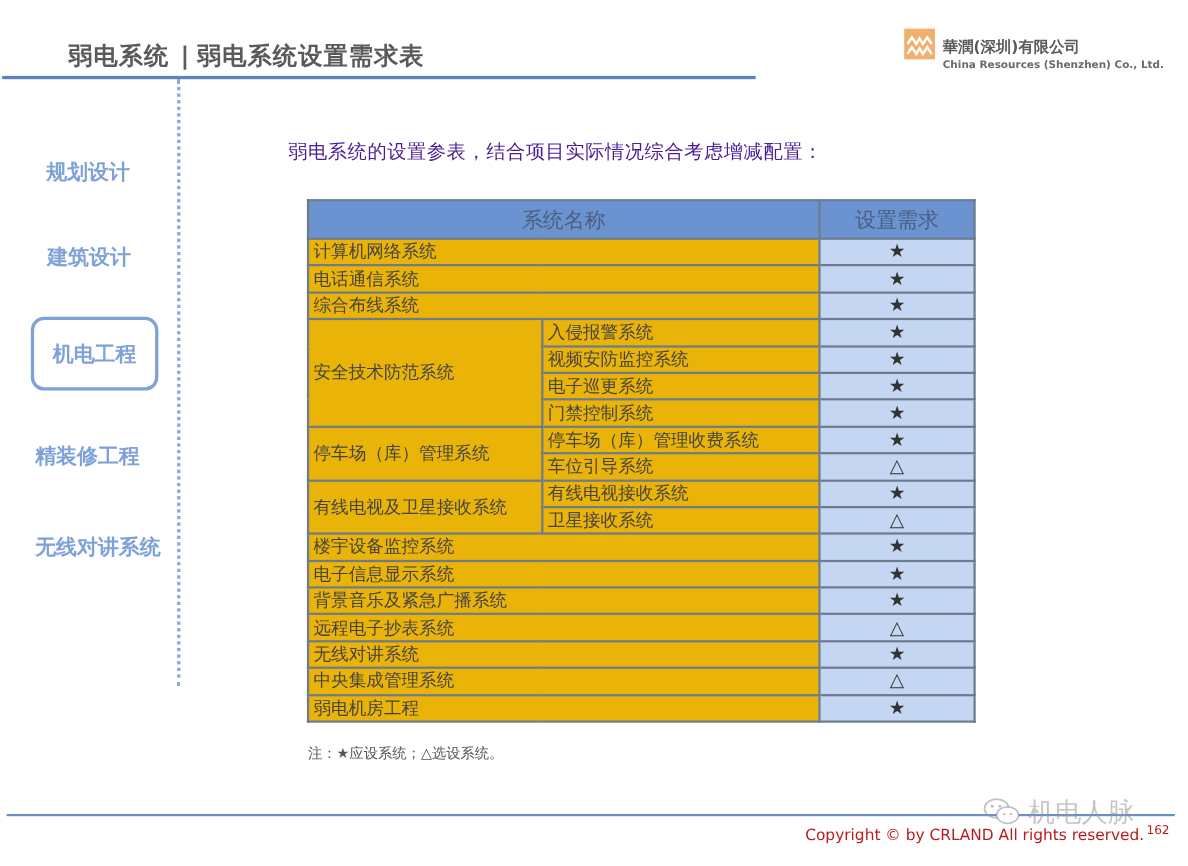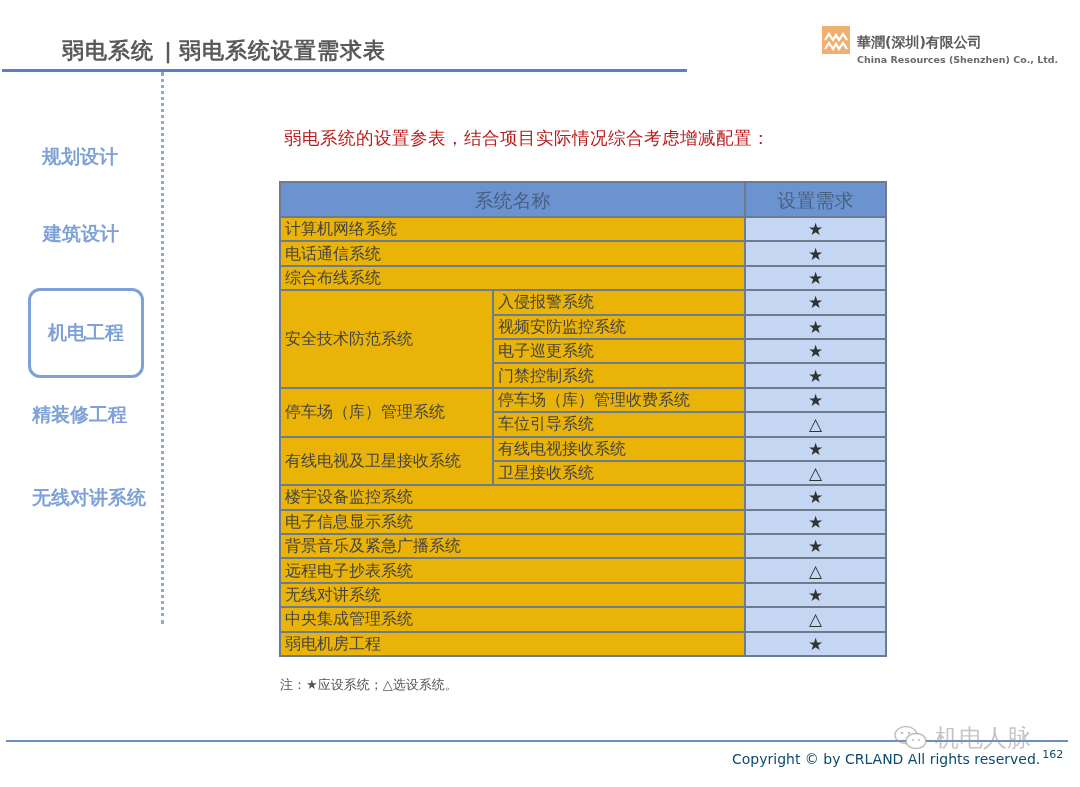--- a/index.html
+++ b/index.html
@@ -42,21 +42,21 @@
   .nav-item {
     position: absolute; font-size: 19px; font-weight: bold; color: #7ea2d8;
     white-space: nowrap; text-align: center; cursor: pointer;
   }
   .nav-item.active {
     border: 3px solid #7ea2d8; border-radius: 12px;
     display: flex; align-items: center; justify-content: center;
   }
 
   .intro {
-    position: absolute; left: 284px; top: 126px; font-size: 17.5px; color: #b91c1c;
+    position: absolute; left: 262px; top: 126px; font-size: 17.5px; color: #4c1d95;
     white-space: nowrap; letter-spacing: 0.5px;
   }
 
   .req-table {
     position: absolute; left: 279px; top: 181px; width: 608px;
     border-collapse: collapse; border: 2px solid #6d7b8e;
     font-size: 16px; color: #444;
   }
   .req-table th, .req-table td {
     border: 2px solid #6d7b8e; height: 24.4px; padding: 0 4px;
@@ -73,21 +73,21 @@
   .note {
     position: absolute; left: 280px; top: 676px; font-size: 13px; color: #555;
     white-space: nowrap;
   }
 
   .footer-rule {
     position: absolute; left: 6px; top: 740px; width: 1062px; height: 2px;
     background: #6b8fc5;
   }
   .copyright {
-    position: absolute; left: 732px; top: 748px; font-size: 14px; color: #0c4a6e;
+    position: absolute; left: 732px; top: 748px; font-size: 14px; color: #b91c1c;
     white-space: nowrap;
   }
   .page-num { font-size: 11px; vertical-align: 6px; margin-left: 2px; }
   .watermark {
     position: absolute; left: 893px; top: 722px; font-size: 24px; color: rgba(150,150,150,0.55);
     white-space: nowrap; display: flex; align-items: center;
   }
   .watermark svg { margin-right: 6px; }
 </style>
 </head>
@@ -105,21 +105,21 @@
       <polyline points="3,23 7,17 11,23 14,18 17,23 21,17 25,23" fill="none" stroke="#ffffff" stroke-width="2.2"></polyline>
     </svg>
   </div>
   <div class="logo-cn">華潤(深圳)有限公司</div>
   <div class="logo-en">China Resources (Shenzhen) Co., Ltd.</div>
 </div>
 
 <div class="side-nav">
   <div class="nav-item" style="left:42px; top:144px;">规划设计</div>
   <div class="nav-item" style="left:43px; top:221px;">建筑设计</div>
-  <div class="nav-item active" style="left:28px; top:288px; width:116px; height:90px;">机电工程</div>
+  <div class="nav-item active" style="left:28px; top:288px; width:116px; height:67px;">机电工程</div>
   <div class="nav-item" style="left:32px; top:402px;">精装修工程</div>
   <div class="nav-item" style="left:32px; top:485px;">无线对讲系统</div>
 </div>
 <div class="side-divider"></div>
 
 <div class="intro">弱电系统的设置参表，结合项目实际情况综合考虑增减配置：</div>
 
 <table class="req-table">
   <thead>
     <tr>

